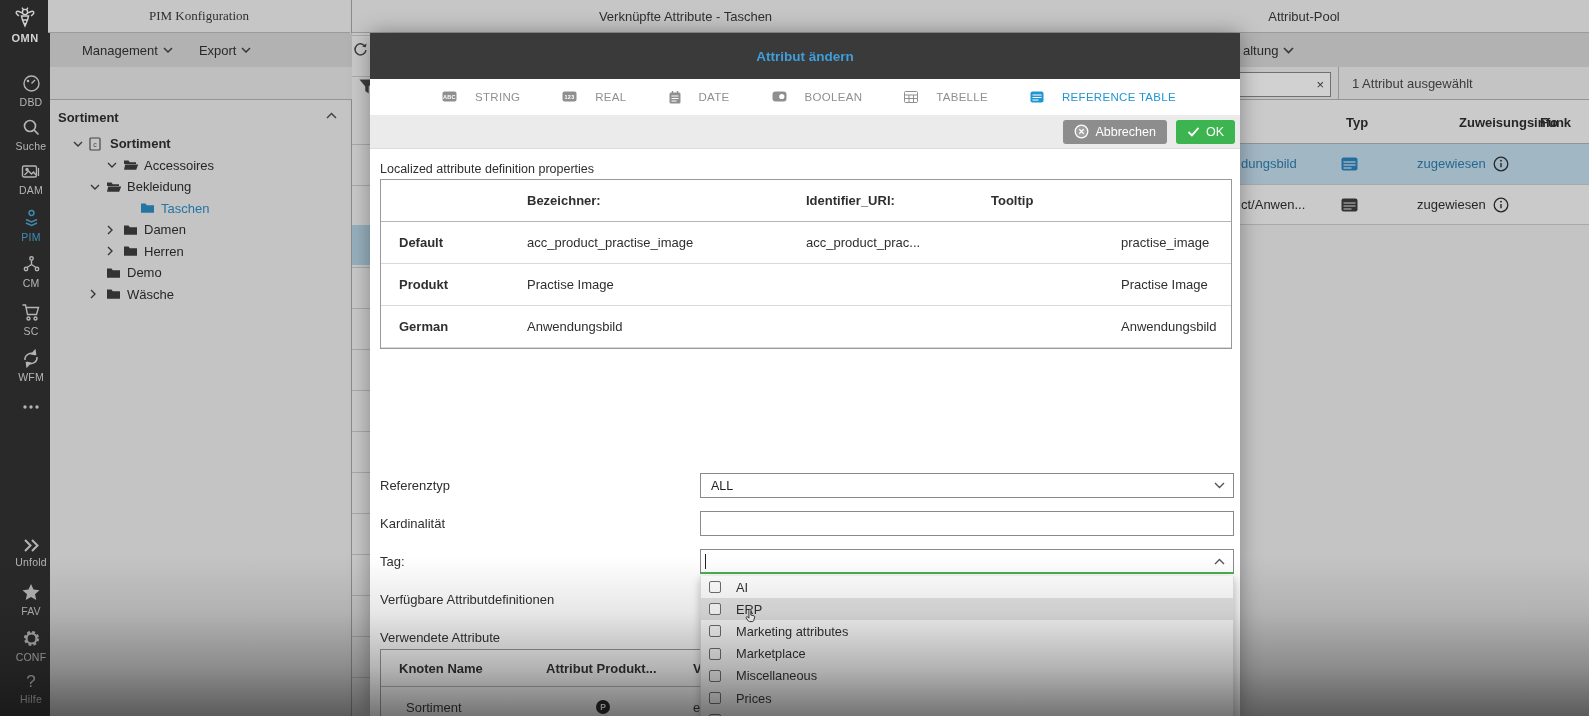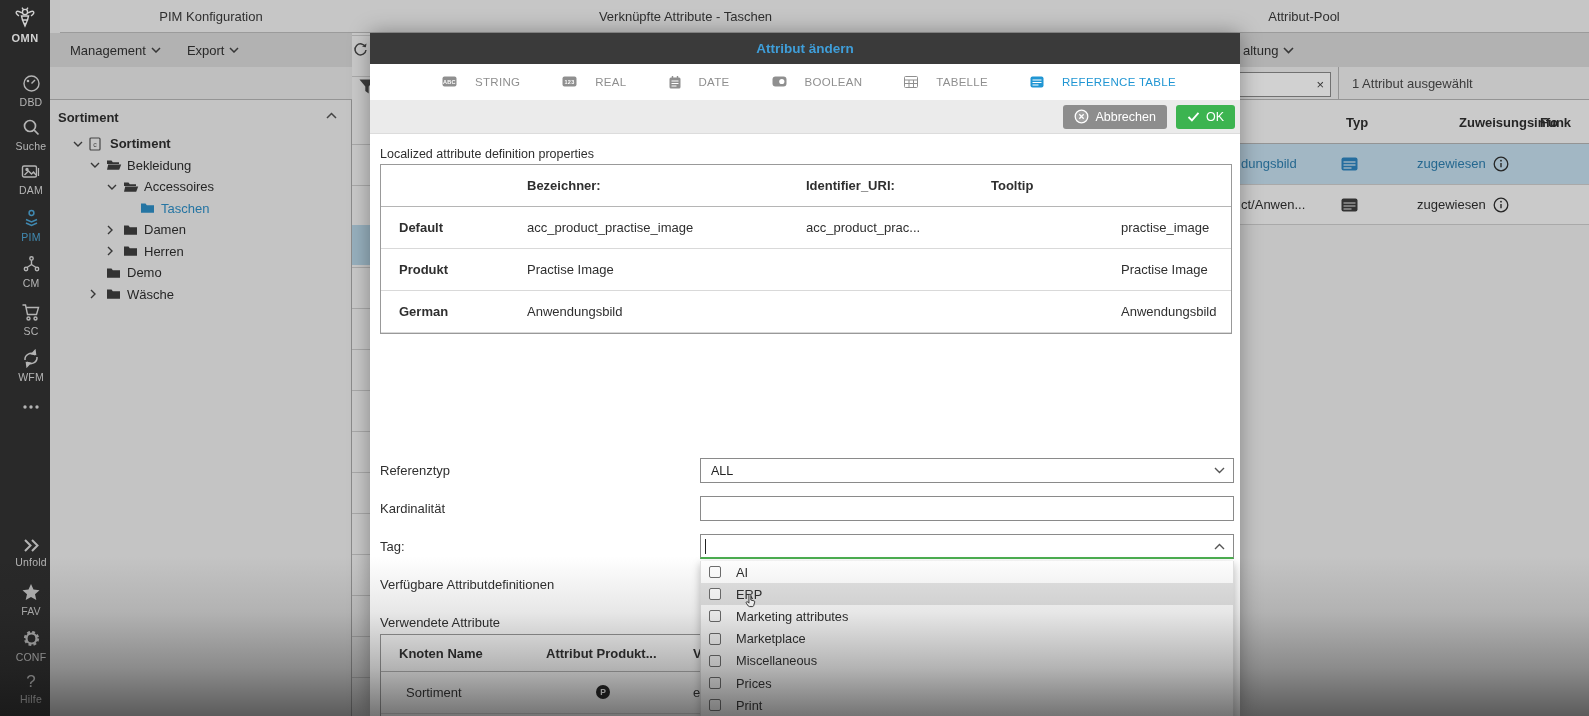--- a/index.html
+++ b/index.html
@@ -77,21 +77,21 @@
   .pool-row .ic-typ-blue{display:none;}
   .pool-row[data-selected="true"] .ic-typ-blue{display:block;}
 
   
   .scrim{position:absolute;inset:0;background:rgba(0,0,0,0.18);z-index:4;}
   .bottom-fade{position:absolute;left:0;bottom:0;width:1589px;height:160px;z-index:30;pointer-events:none;
     background:linear-gradient(180deg,rgba(22,22,22,0) 0%,rgba(22,22,22,0.10) 35%,rgba(20,20,20,0.32) 70%,rgba(16,16,16,0.58) 100%);}
 
   
   .modal{position:absolute;left:370px;top:33px;width:870px;height:683px;background:#fff;z-index:10;box-shadow:0 0 20px rgba(0,0,0,.35);}
-  .m-titlebar{height:31px;background:#3a3a3a;display:flex;align-items:center;justify-content:center;}
+  .m-titlebar{height:46px;background:#3a3a3a;display:flex;align-items:center;justify-content:center;}
   .m-title{color:#3f9ed9;font-weight:bold;font-size:13.5px;}
   .m-tabs{height:36px;background:#fff;display:flex;align-items:center;justify-content:center;gap:34px;}
   .tab{display:flex;align-items:flex-start;gap:18px;font-size:11.5px;color:#8f8f8f;letter-spacing:.3px;padding-left:8px;}
   .tab.active{color:#2196d3;}
   .m-actions{height:34px;background:#ebebeb;border-bottom:1px solid #dcdcdc;display:flex;align-items:center;justify-content:flex-end;gap:9px;padding-right:5px;}
   .btn{display:flex;align-items:center;gap:6px;height:24px;padding:0 11px;border-radius:3px;color:#fff;font-size:12.5px;}
   .btn-cancel{background:#8d8d8d;}
   .btn-ok{background:#3cb450;}
   .m-body{position:relative;height:582px;font-size:13px;color:#2f2f2f;}
   .loc-heading{position:absolute;left:10px;top:13px;font-size:12.5px;}
@@ -260,22 +260,22 @@
           </svg>
         </span>
       <span class="nl">CONF</span>
     </div>
     <div class="nav-item" style="top:674px">
       <span style="font-size:17px;color:#dcdcdc;line-height:16px;">?</span>
       <span class="nl">Hilfe</span>
     </div>
   </aside>
 
-  <div class="panel-header" style="left:60px;width:302px;">PIM Konfiguration</div>
-  <div class="menubar" style="left:50px;width:302px;padding-left:20px;gap:26px;">
+  <div class="panel-header" style="left:48px;width:302px;font-family:Liberation Serif, serif;">PIM Konfiguration</div>
+  <div class="menubar" style="left:50px;width:302px;padding-left:32px;gap:26px;">
     <span style="display:flex;align-items:center;">
       <span>Management</span>
       <span class="chev-s">
           <svg width="10" height="6" viewBox="0 0 10 6" fill="none" stroke="#444" stroke-width="1.5">
             <path d="M1 1 l4 4 4-4"></path>
           </svg>
         </span>
     </span>
     <span style="display:flex;align-items:center;justify-content:center;">
       <span>Export</span>
@@ -310,61 +310,61 @@
           <span class="ic ic-doc">
             <svg width="12" height="14" viewBox="0 0 12 14" fill="none" stroke="#555" stroke-width="1.2">
               <rect x="1" y="1" width="10" height="12" rx="1"></rect>
               <text x="6" y="9.5" font-size="7" fill="#555" stroke="none" text-anchor="middle">c</text>
             </svg>
           </span>
 
         </span>
         <span class="lbl">Sortiment</span>
       </div>
+      <div class="tree-item" data-depth="2" data-chevron="down" data-icon="folder-open" data-bold="false">
+        <span class="chevslot">
+          <span class="chev-d">
+            <svg width="10" height="6" viewBox="0 0 10 6" fill="none" stroke="#444" stroke-width="1.4">
+              <path d="M1 1 l4 4 4-4"></path>
+            </svg>
+          </span>
+
+        </span>
+        <span class="icslot">
+
+          <span class="ic ic-folder-open">
+            <svg width="16" height="12" viewBox="0 0 16 12">
+              <path d="M1 1.5 h4.5 l1.3 1.8 H13 v1.7 H1 z" fill="#3f3f3f"></path>
+              <path d="M2.2 5.5 h13 l-2 5.3 H1 z" fill="#3f3f3f"></path>
+            </svg>
+          </span>
+
+        </span>
+        <span class="lbl">Accessoires</span>
+      </div>
       <div class="tree-item" data-depth="1" data-chevron="down" data-icon="folder-open" data-bold="false">
         <span class="chevslot">
           <span class="chev-d">
             <svg width="10" height="6" viewBox="0 0 10 6" fill="none" stroke="#444" stroke-width="1.4">
               <path d="M1 1 l4 4 4-4"></path>
             </svg>
           </span>
 
         </span>
         <span class="icslot">
 
           <span class="ic ic-folder-open">
             <svg width="16" height="12" viewBox="0 0 16 12">
               <path d="M1 1.5 h4.5 l1.3 1.8 H13 v1.7 H1 z" fill="#3f3f3f"></path>
               <path d="M2.2 5.5 h13 l-2 5.3 H1 z" fill="#3f3f3f"></path>
             </svg>
           </span>
 
         </span>
         <span class="lbl">Bekleidung</span>
-      </div>
-      <div class="tree-item" data-depth="2" data-chevron="down" data-icon="folder-open" data-bold="false">
-        <span class="chevslot">
-          <span class="chev-d">
-            <svg width="10" height="6" viewBox="0 0 10 6" fill="none" stroke="#444" stroke-width="1.4">
-              <path d="M1 1 l4 4 4-4"></path>
-            </svg>
-          </span>
-
-        </span>
-        <span class="icslot">
-
-          <span class="ic ic-folder-open">
-            <svg width="16" height="12" viewBox="0 0 16 12">
-              <path d="M1 1.5 h4.5 l1.3 1.8 H13 v1.7 H1 z" fill="#3f3f3f"></path>
-              <path d="M2.2 5.5 h13 l-2 5.3 H1 z" fill="#3f3f3f"></path>
-            </svg>
-          </span>
-
-        </span>
-        <span class="lbl">Accessoires</span>
       </div>
       <div class="tree-item" data-depth="3" data-chevron="none" data-icon="folder-blue" data-bold="false" data-selected="true">
         <span class="chevslot">
           
           
         </span>
         <span class="icslot">
 
           <span class="ic ic-folder-blue">
             <svg width="15" height="12" viewBox="0 0 15 12">

